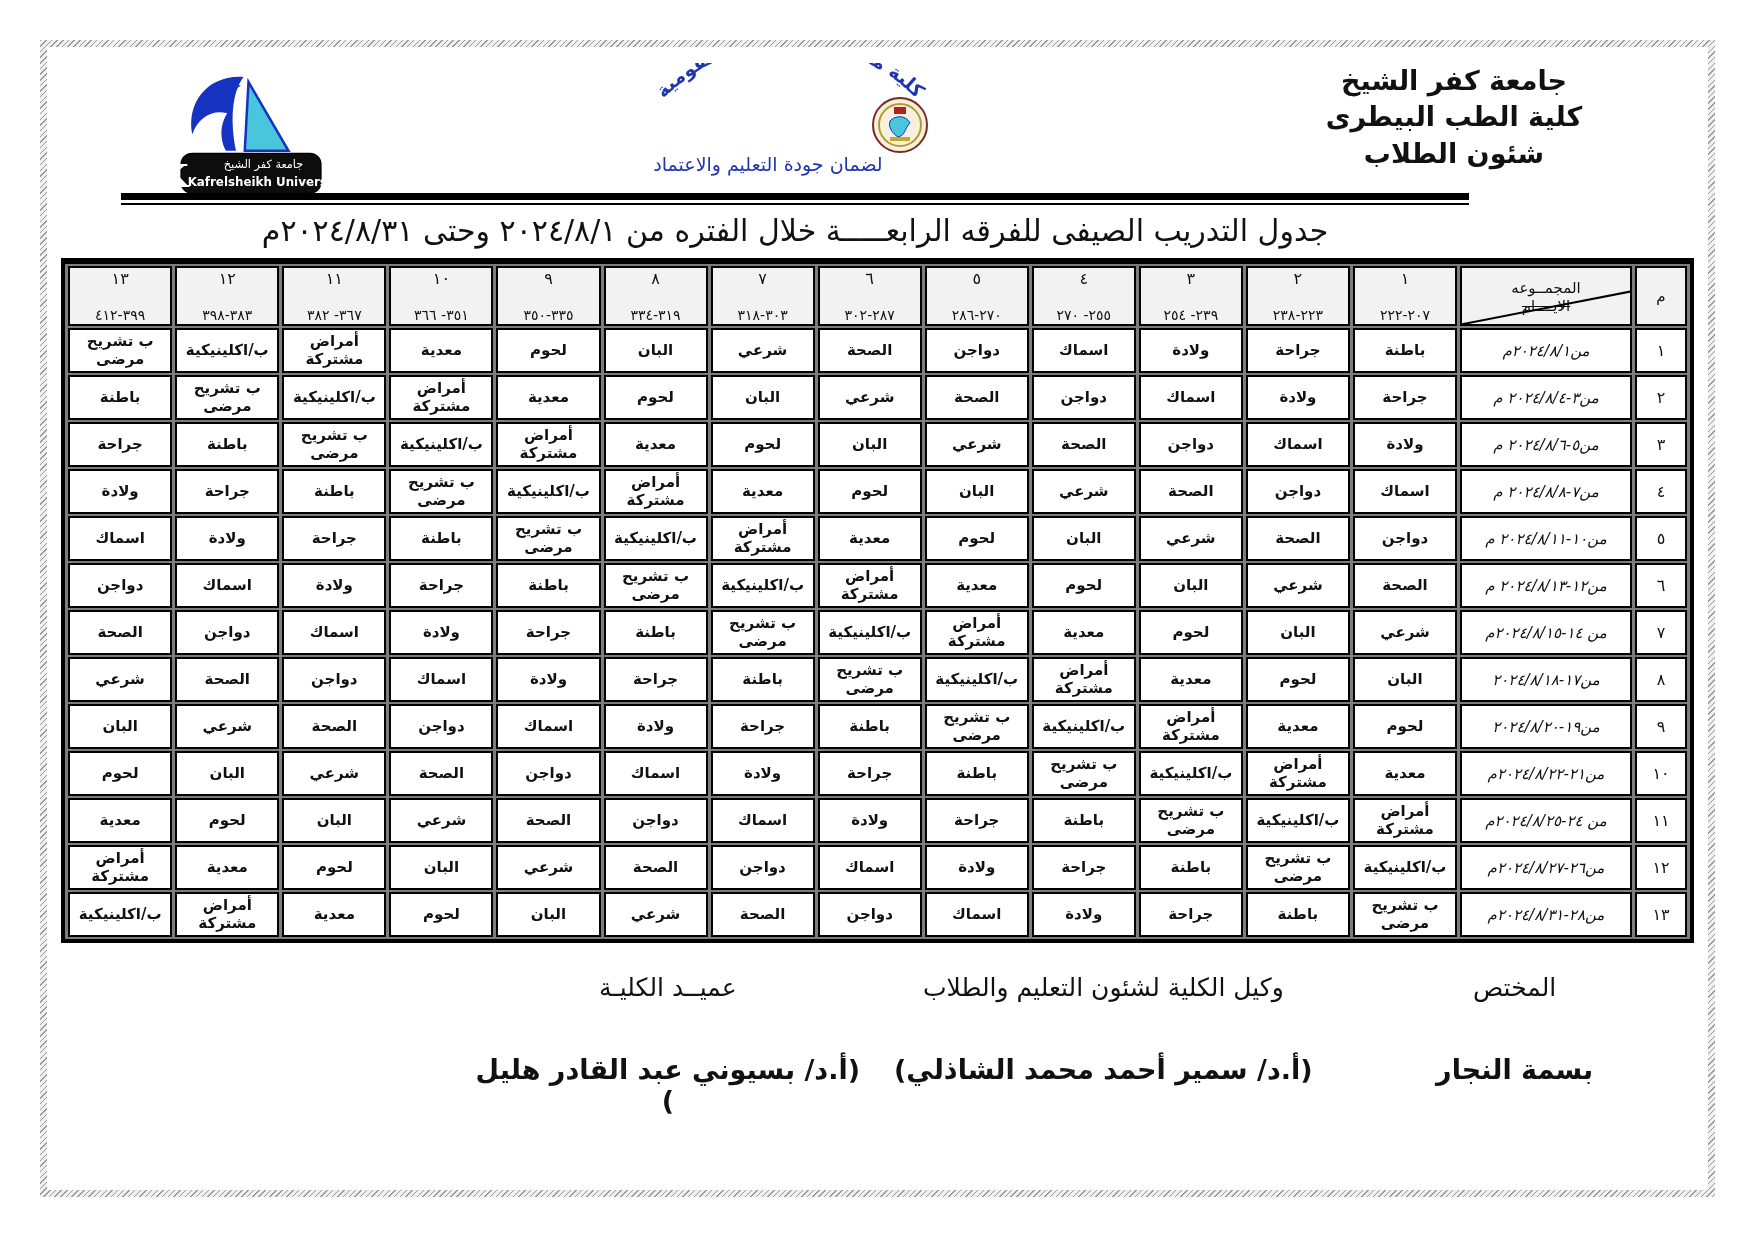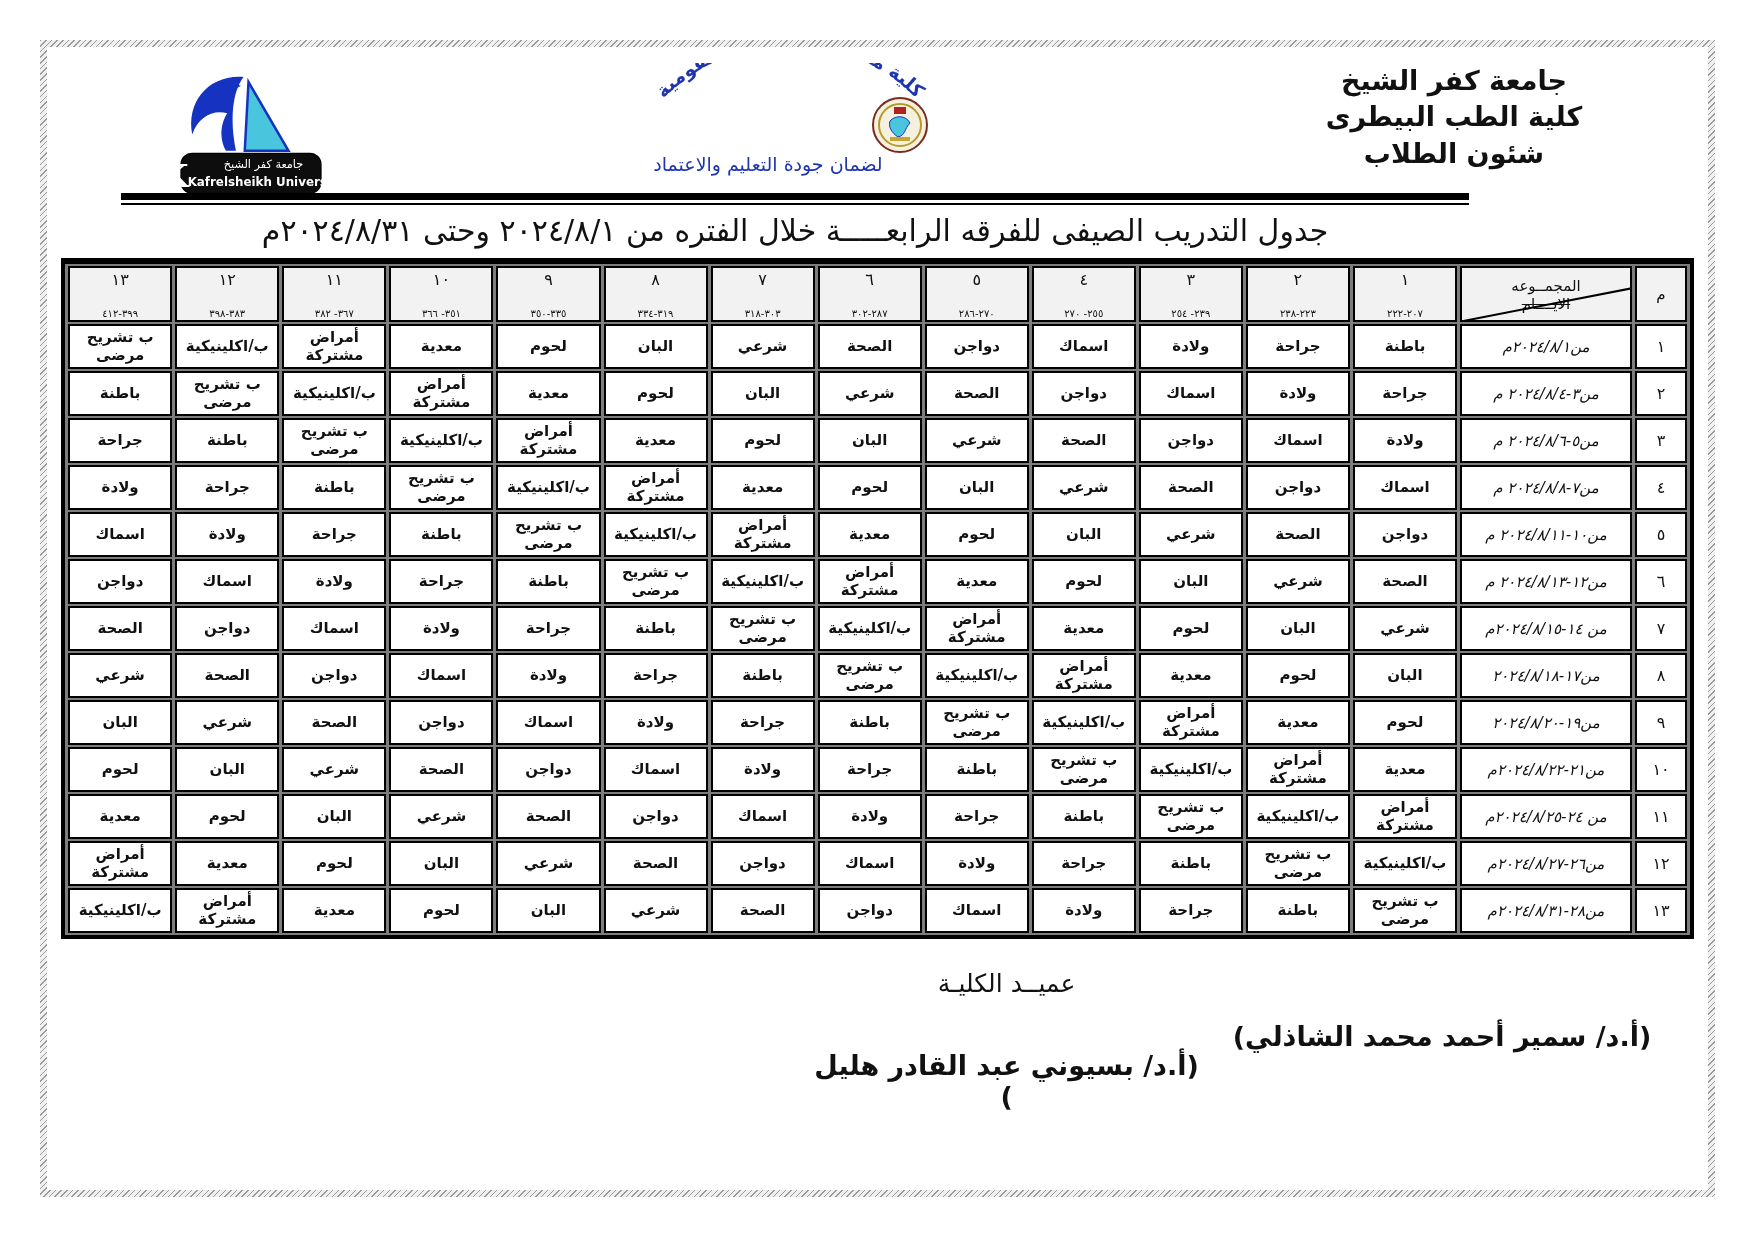--- a/index.html
+++ b/index.html
@@ -37,21 +37,21 @@
     width:100%;table-layout:fixed;border-collapse:separate;border-spacing:3px 2px;
     background:#7d7d7d;border:4px solid #000;border-top-width:6px;
   }
   table.sched th,table.sched td{
     border:2px solid #000;background:#fff;text-align:center;vertical-align:middle;
     padding:1px 2px;overflow:hidden;
   }
   table.sched thead th{background:#f2f2f2;font-weight:normal;height:50px;font-size:15px;}
   th.serial-h{font-size:19px;}
   .gnum{font-size:16px;letter-spacing:2px;}
-  .grange{font-size:10px;letter-spacing:1px;margin-top:19px;}
+  .grange{font-size:14px;letter-spacing:1px;margin-top:19px;}
   th.corner{position:relative;}
   .corner .c1{display:block;font-size:15px;margin-top:1px;}
   .corner .c2{display:block;font-size:15px;text-decoration:line-through;}
   .corner .diag{
     position:absolute;left:-4%;bottom:26%;width:108%;height:2px;background:#000;
     transform:rotate(-11deg);transform-origin:center;
   }
   td.subject{font-weight:bold;font-size:15px;height:39px;line-height:1.15;}
   td.datec{background:#d9d9d9;font-weight:normal;font-size:15px;font-style:italic;}
   td.serial{background:#f6f6f6;font-size:16px;letter-spacing:3px;}
@@ -422,21 +422,26 @@
               <td class="subject">البان</td>
               <td class="subject">لحوم</td>
               <td class="subject">معدية</td>
               <td class="subject">أمراض مشتركة</td>
               <td class="subject">ب/اكلينيكية</td>
             </tr>
           </tbody>
       </table>
 
       <div class="sigs">
+        <div class="sig sig1">
+          <div class="t">المختص</div>
+          <div class="n">بسمة النجار</div>
+        </div>
         <div class="sig sig3">
+          <div class="t">وكيل الكلية لشئون التعليم والطلاب</div>
           <div class="n">(أ.د/ سمير أحمد محمد الشاذلي)</div>
         </div>
         <div class="sig sig4">
           <div class="t">عميــد الكليـة</div>
           <div class="n">(أ.د/ بسيوني عبد القادر هليل )</div>
         </div>
       </div>
 
     </div>
   </div>

